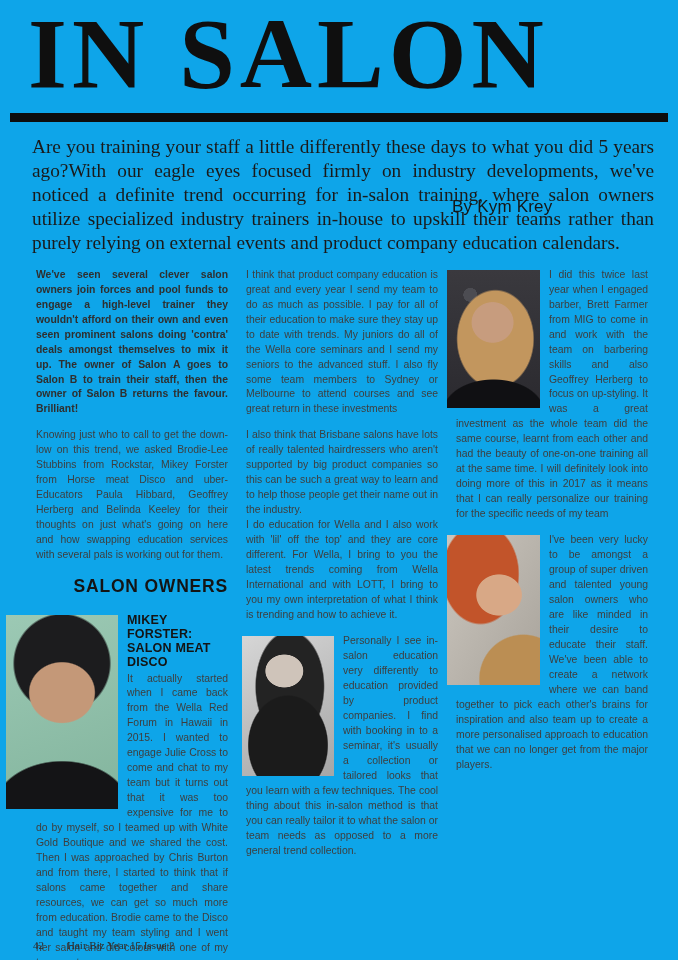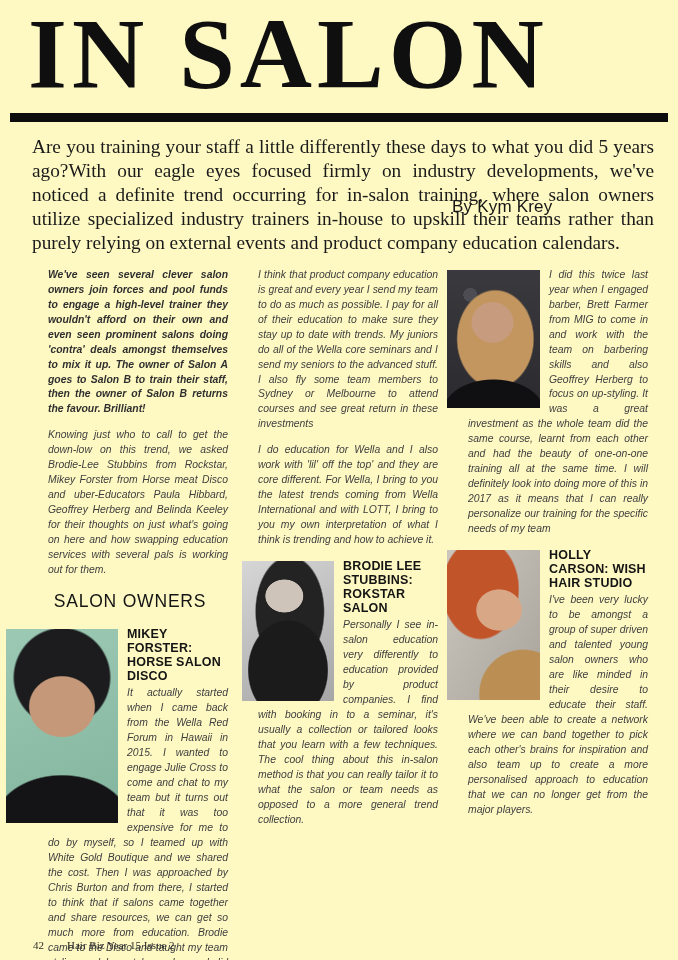--- a/index.html
+++ b/index.html
@@ -1,19 +1,19 @@
 <!DOCTYPE html>
 <html><head>
 <meta charset="utf-8">
 <style>
   html,body{margin:0;padding:0;background:#ffffff;}
   .page{
     position:relative;
     width:678px;height:960px;
-    background:#fef9c3;
+    background:#0ea5e9;
     overflow:hidden;
     font-family:"Liberation Sans", sans-serif;
   }
   
   .masthead{position:relative;}
   h1.title{
     margin:6px 0 0 28px;
     font-family:"Liberation Serif", serif;
     font-weight:700;
     font-size:100px;
@@ -51,30 +51,30 @@
     margin:13px 30px 0 32px;
   }
   .col{
     flex:1;
     min-width:0;
     font-size:10.4px;
     line-height:1.44;
     color:#3e3e3e;
     text-align:justify;
   }
-  .col p{margin:0 0 11px 16px;font-style:italic;}
+  .col p{margin:0 0 11px 4px;}
   .col p.nogap{margin-bottom:0;}
   .col p.lead{font-weight:700;color:#2f2f2f;}
   h2.section-heading{
     font-size:17.5px;
-    font-weight:400;
+    font-weight:700;
     letter-spacing:0.8px;
     color:#141414;
     margin:5px 0 13px 0;
-    text-align:center;
+    text-align:right;
   }
   h3.person-heading{
     font-size:12.5px;
     font-weight:700;
     line-height:1.12;
     letter-spacing:0.2px;
     color:#141414;
     margin:0 0 3px 0;
     text-align:left;
   }
@@ -148,47 +148,46 @@
 
   <div class="columns">
 
     <div class="col">
       <p class="lead">We've seen several clever salon owners join forces and pool funds to engage a high-level trainer they wouldn't afford on their own and even seen prominent salons doing 'contra' deals amongst themselves to mix it up. The owner of Salon A goes to Salon B to train their staff, then the owner of Salon B returns the favour. Brilliant!</p>
       <p>Knowing just who to call to get the down-low on this trend, we asked Brodie-Lee Stubbins from Rockstar, Mikey Forster from Horse meat Disco and uber-Educators Paula Hibbard, Geoffrey Herberg and Belinda Keeley for their thoughts on just what's going on here and how swapping education services with several pals is working out for them.</p>
       <h2 class="section-heading">SALON OWNERS</h2>
 
       <section>
         <div class="photo photo-mikey"></div>
-        <h3 class="person-heading">MIKEY FORSTER: HORSE SALON DISCO</h3>
+        <h3 class="person-heading">MIKEY FORSTER: SALON MEAT DISCO</h3>
         <p>It actually started when I came back from the Wella Red Forum in Hawaii in 2015. I wanted to engage Julie Cross to come and chat to my team but it turns out that it was too expensive for me to do by myself, so I teamed up with White Gold Boutique and we shared the cost. Then I was approached by Chris Burton and from there, I started to think that if salons came together and share resources, we can get so much more from education. Brodie came to the Disco and taught my team styling and I went her salon and did colour with one of my team mates.</p>
 
       </section>
     </div>
 
     <div class="col">
       <p>I think that product company education is great and every year I send my team to do as much as possible. I pay for all of their education to make sure they stay up to date with trends. My juniors do all of the Wella core seminars and I send my seniors to the advanced stuff. I also fly some team members to Sydney or Melbourne to attend courses and see great return in these investments</p>
+      <p class="nogap">I also think that Brisbane salons have lots of really talented hairdressers who aren't supported by big product companies so this can be such a great way to learn and to help those people get their name out in the industry.</p>
       <p>I do education for Wella and I also work with 'lil' off the top' and they are core different. For Wella, I bring to you the latest trends coming from Wella International and with LOTT, I bring to you my own interpretation of what I think is trending and how to achieve it.</p>
 
       <section>
         <div class="photo photo-brodie"></div>
-        <h3 class="person-heading">BRODIE LEE STUBBINS: ROKSTAR SALON</h3>
         <p class="nogap">Personally I see in-salon education very differently to education provided by product companies. I find with booking in to a seminar, it's usually a collection or tailored looks that you learn with a few techniques. The cool thing about this in-salon method is that you can really tailor it to what the salon or team needs as opposed to a more general trend collection.</p>
 
       </section>
     </div>
 
     <div class="col">
       <section>
         <div class="photo photo-amy"></div>
         <p>I did this twice last year when I engaged barber, Brett Farmer from MIG to come in and work with the team on barbering skills and also Geoffrey Herberg to focus on up-styling. It was a great investment as the whole team did the same course, learnt from each other and had the beauty of one-on-one training all at the same time. I will definitely look into doing more of this in 2017 as it means that I can really personalize our training for the specific needs of my team</p>
       </section>
 
       <section>
         <div class="photo photo-holly"></div>
-        <h3 class="person-heading">HOLLY CARSON: WISH HAIR STUDIO</h3>
         <p>I've been very lucky to be amongst a group of super driven and talented young salon owners who are like minded in their desire to educate their staff. We've been able to create a network where we can band together to pick each other's brains for inspiration and also team up to create a more personalised approach to education that we can no longer get from the major players.</p>
 
       </section>
     </div>
 
   </div>
 
   <div class="footer">
     <span>42</span>
     <span>Hair Biz  Year 15 Issue 2</span>

